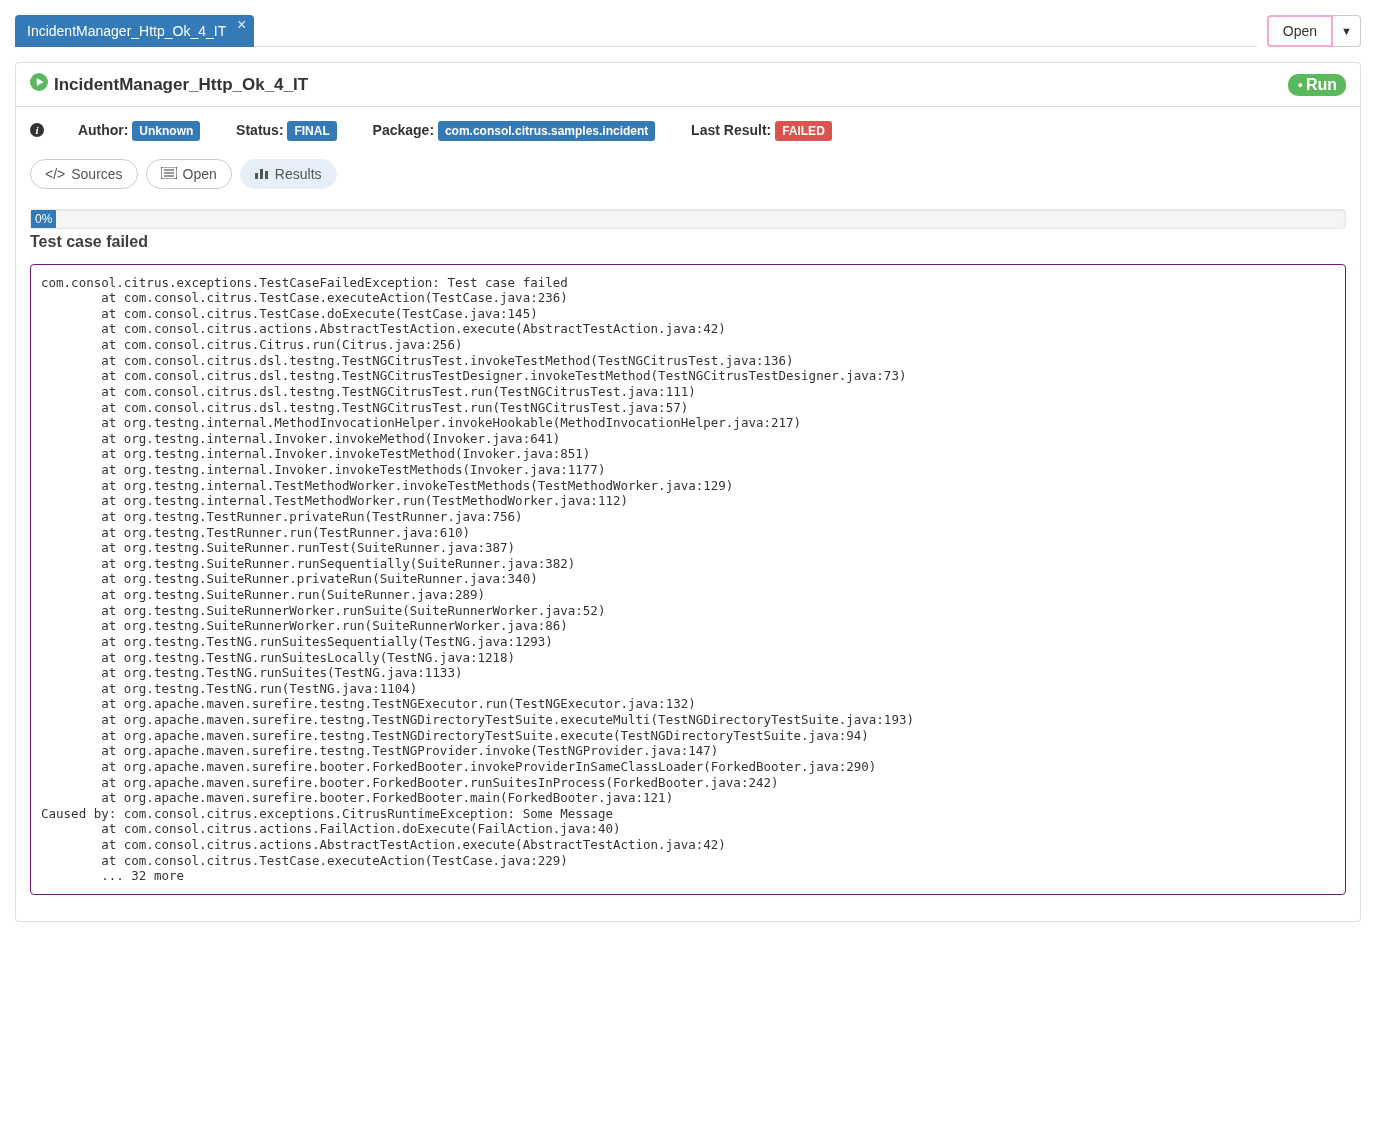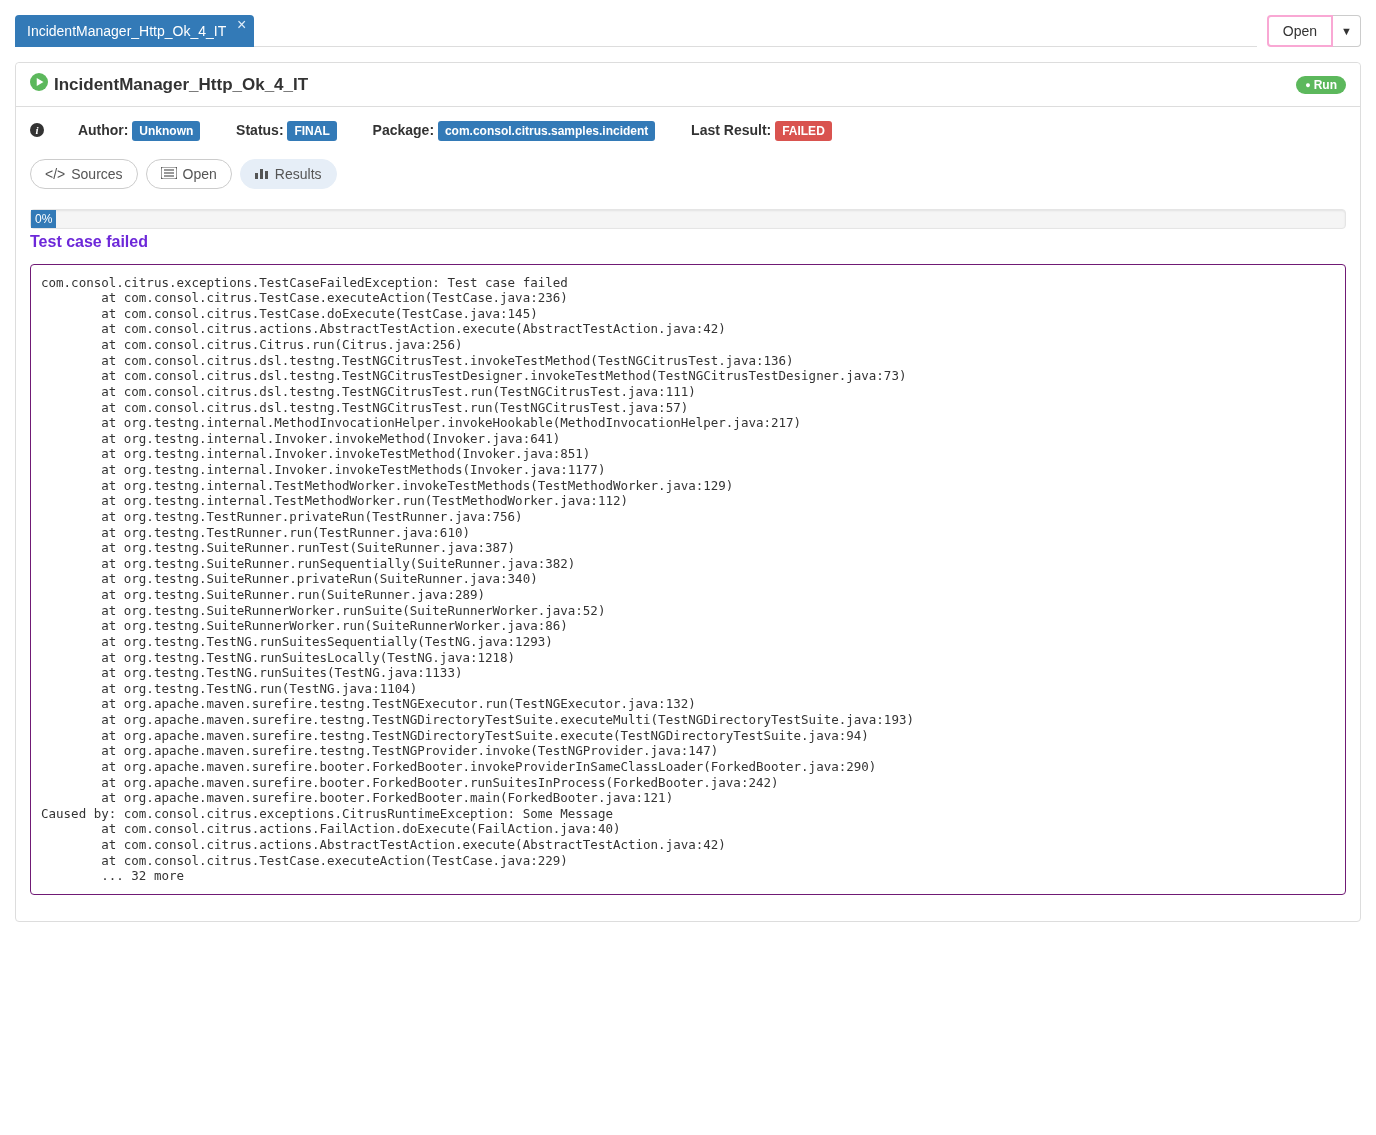--- a/index.html
+++ b/index.html
@@ -94,21 +94,21 @@
     padding: 14px;
   }
   .label { display:inline-block; padding:2px 7px; font-size:12px; color:#fff; border-radius:3px; font-weight:bold; line-height:16px;}
   .label-primary { background:#337ab7; }
   .label-danger  { background:#d9534f; }
   .info-row { margin-bottom:4px; font-size:14px;}
   .info-row b { font-weight:700;margin-left:28px; }
   .info-icon { display:inline-block; width:14px; height:14px; border-radius:50%; background:#333; color:#fff; font-size:11px; line-height:14px; text-align:center; font-family:Georgia,serif; font-style:italic; font-weight:bold; margin-right:2px; position:relative; top:-1px;}
   .run-btn {
     background:#5cb85c; color:#fff; border:none; border-radius:10px;
-    padding:2px 9px; font-size:12px; font-weight:bold; cursor:pointer;
+    padding:2px 9px; font-size:16px; font-weight:bold; cursor:pointer;
     display:inline-flex; align-items:center; gap:3px;
   }
   .run-btn::before { content:"●"; font-size:9px; }
   .tab-pills { display:flex; gap:8px; margin-top:18px;}
   .pill {
     background:#fff; border:1px solid #ccc; border-radius:16px;
     padding:6px 14px; font-size:14px; cursor:pointer; color:#555;
     display:inline-flex; align-items:center; gap:6px;
   }
   .pill.active { background:#e6eef7; border-color:#e6eef7; color:#555;}
@@ -124,21 +124,21 @@
   }
   h1.result-title {
     color:#a94442; font-size:30px; font-weight:600; margin:32px 0 12px;
     display:flex; align-items:center; gap:10px;
   }
   h1.result-title .doc-icon {
     width:24px; height:28px;
     display:inline-block;
   }
   h2.exception { color:#a94442; font-size:22px; font-weight:600; margin:12px 0 4px;}
-  h4.msg { color:#6d28d9; font-size:16px; font-weight:600; margin:4px 0 12px;}
+  h4.msg { color:#404040; font-size:16px; font-weight:600; margin:4px 0 12px;}
   pre.stack {
     background:#fff; border:1px solid #701a75; border-radius:4px;
     padding:10px; font-family:Menlo,Monaco,Consolas,monospace;
     font-size:12.5px; line-height:1.25; color:#333; overflow:auto;
     white-space:pre;
   }
   svg.doc-svg { display:block; }
 </style>
 </head>
 <body>

